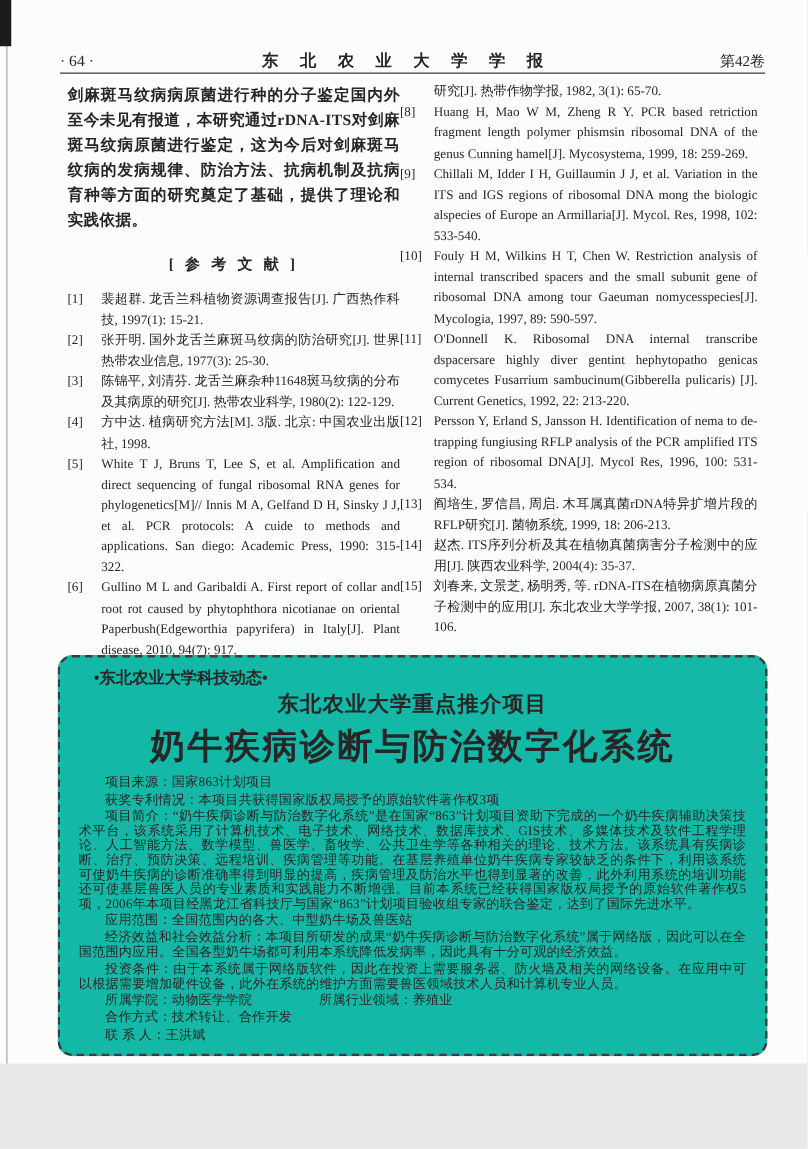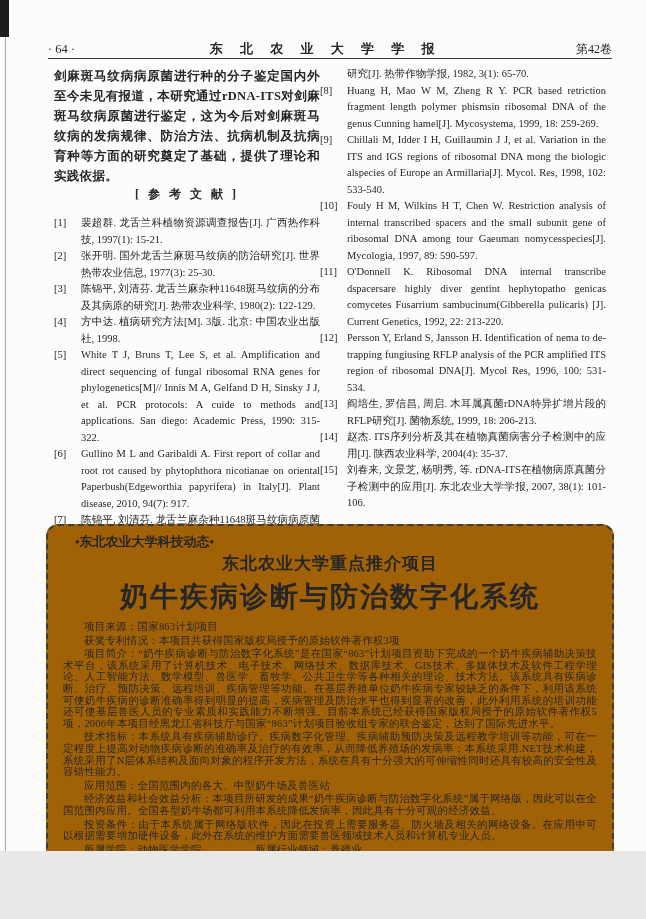--- a/index.html
+++ b/index.html
@@ -30,34 +30,34 @@
   }
   .col-left  { width:266px; flex:none; }
   .col-right { width:286px; flex:none; }
 
   .intro {
     font-size:12.5px; line-height:20px; text-align:justify;
     font-weight:600; letter-spacing:0.3px; margin:0;
   }
   .refs-heading {
     text-align:center; font-weight:bold; font-size:12px;
-    letter-spacing:3px; margin:0 0 12px 0;
+    letter-spacing:3px; margin:17px 0 12px 0;
   }
   .ref { display:flex; font-size:10.5px; line-height:16.5px; }
   .ref-num { width:27px; flex:none; }
   .ref-text { flex:1; text-align:justify; }
   .carryover {
     margin:0 0 0 27px; font-size:10.5px; line-height:16.5px; text-align:justify;
   }
 
   
   .promo-box {
     position:absolute; left:46px; top:524px; width:568px;
     box-sizing:border-box; border:2px dashed #3c3c3c; border-radius:12px;
-    background:#a16207; padding:5px 13px 7px 13px;
+    background:#14b8a6; padding:5px 13px 7px 13px;
   }
   .promo-tag { font-weight:bold; font-size:13px; margin:2px 0 0 14px; }
   .promo-subtitle { text-align:center; font-weight:bold; font-size:17px; letter-spacing:1px; margin-top:1px; }
   .promo-title { text-align:center; font-weight:bold; font-size:28px; letter-spacing:2px; margin:3px 0 5px 0; }
   .promo-body p {
     margin:2px; font-size:10.5px; line-height:11.6px;
     text-align:justify; text-indent:2em; letter-spacing:0.2px;
   }
 
   
@@ -181,21 +181,20 @@
     <div class="promo-subtitle">东北农业大学重点推介项目</div>
     <div class="promo-title">奶牛疾病诊断与防治数字化系统</div>
     <div class="promo-body">
 
         <p>项目来源：国家863计划项目</p>
 
         <p>获奖专利情况：本项目共获得国家版权局授予的原始软件著作权3项</p>
 
         <p>项目简介：“奶牛疾病诊断与防治数字化系统”是在国家“863”计划项目资助下完成的一个奶牛疾病辅助决策技术平台，该系统采用了计算机技术、电子技术、网络技术、数据库技术、GIS技术、多媒体技术及软件工程学理论、人工智能方法、数学模型、兽医学、畜牧学、公共卫生学等各种相关的理论、技术方法。该系统具有疾病诊断、治疗、预防决策、远程培训、疾病管理等功能。在基层养殖单位奶牛疾病专家较缺乏的条件下，利用该系统可使奶牛疾病的诊断准确率得到明显的提高，疾病管理及防治水平也得到显著的改善，此外利用系统的培训功能还可使基层兽医人员的专业素质和实践能力不断增强。目前本系统已经获得国家版权局授予的原始软件著作权5项，2006年本项目经黑龙江省科技厅与国家“863”计划项目验收组专家的联合鉴定，达到了国际先进水平。</p>
 
-        <p>技术指标：本系统具有疾病辅助诊疗、疾病数字化管理、疾病辅助预防决策及远程教学培训等功能，可在一定程度上提高对动物疾病诊断的准确率及治疗的有效率，从而降低养殖场的发病率；本系统采用.NET技术构建，系统采用了N层体系结构及面向对象的程序开发方法，系统在具有十分强大的可伸缩性同时还具有较高的安全性及容错性能力。</p>
 
         <p>应用范围：全国范围内的各大、中型奶牛场及兽医站</p>
 
         <p>经济效益和社会效益分析：本项目所研发的成果“奶牛疾病诊断与防治数字化系统”属于网络版，因此可以在全国范围内应用。全国各型奶牛场都可利用本系统降低发病率，因此具有十分可观的经济效益。</p>
 
         <p>投资条件：由于本系统属于网络版软件，因此在投资上需要服务器、防火墙及相关的网络设备。在应用中可以根据需要增加硬件设备，此外在系统的维护方面需要兽医领域技术人员和计算机专业人员。</p>
 
         <p>所属学院：动物医学学院　　　　　所属行业领域：养殖业</p>
 
         <p>合作方式：技术转让、合作开发</p>

